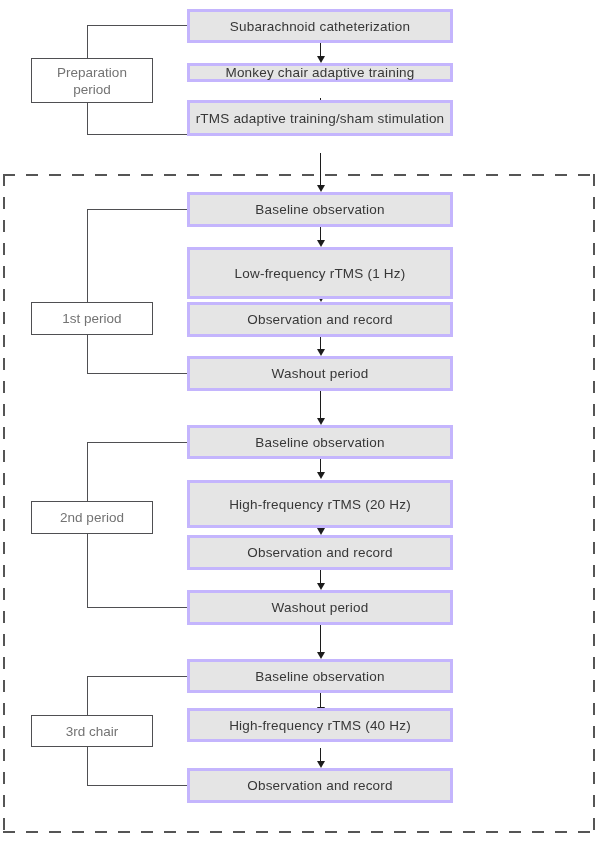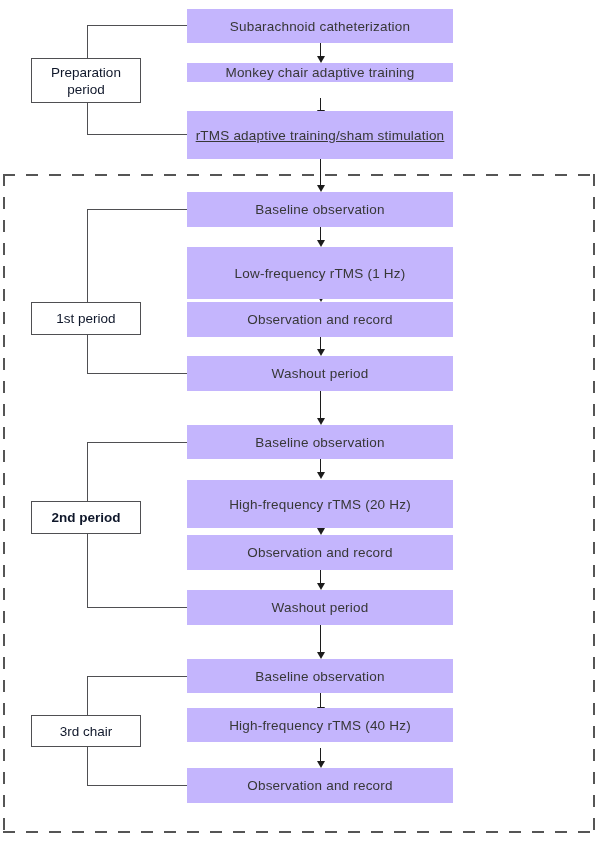--- a/index.html
+++ b/index.html
@@ -16,45 +16,45 @@
     width: 600px;
     height: 844px;
     background: #ffffff;
   }
   
   .box {
     position: absolute;
     left: 187px;
     width: 266px;
     box-sizing: border-box;
-    background: #c4b5fd;
+    background: #e5e5e5;
     border: 3px solid #c4b5fd;
     display: flex;
     align-items: center;
     justify-content: center;
     font-size: 13.5px;
     color: #373737;
     letter-spacing: 0.2px;
     z-index: 3;
   }
   
   .label-box {
     position: absolute;
     left: 31px;
-    width: 110px;
+    width: 122px;
     box-sizing: border-box;
     background: #ffffff;
     border: 1px solid #4f4f52;
     display: flex;
     align-items: center;
     justify-content: center;
     text-align: center;
     font-size: 13.5px;
     line-height: 17px;
-    color: #0f172a;
+    color: #737373;
     white-space: pre-line;
     z-index: 4;
   }
   
   .bracket {
     position: absolute;
     left: 87px;
     width: 100px;
     box-sizing: border-box;
     border-left: 1px solid #4f4f52;
@@ -119,35 +119,35 @@
   <div class="arrow" style="top:391px; height:27px;"></div>
   <div class="arrow" style="top:459px; height:13px;"></div>
   <div class="arrow" style="top:515px; height:13px;"></div>
   <div class="arrow" style="top:570px; height:13px;"></div>
   <div class="arrow" style="top:625px; height:27px;"></div>
   <div class="arrow" style="top:693px; height:14px;"></div>
   <div class="arrow" style="top:748px; height:13px;"></div>
 
   <div class="box" style="top:9px; height:34px;">Subarachnoid catheterization</div>
   <div class="box" style="top:63px; height:19px;">Monkey chair adaptive training</div>
-  <div class="box" style="top:111px; height:48px;text-decoration:underline;">rTMS adaptive training/sham stimulation</div>
+  <div class="box" style="top:100px; height:36px;">rTMS adaptive training/sham stimulation</div>
 
   <div class="box" style="top:192px; height:35px;">Baseline observation</div>
   <div class="box" style="top:247px; height:52px;">Low-frequency rTMS (1 Hz)</div>
   <div class="box" style="top:302px; height:35px;">Observation and record</div>
   <div class="box" style="top:356px; height:35px;">Washout period</div>
 
   <div class="box" style="top:425px; height:34px;">Baseline observation</div>
   <div class="box" style="top:480px; height:48px;">High-frequency rTMS (20 Hz)</div>
   <div class="box" style="top:535px; height:35px;">Observation and record</div>
   <div class="box" style="top:590px; height:35px;">Washout period</div>
 
   <div class="box" style="top:659px; height:34px;">Baseline observation</div>
   <div class="box" style="top:708px; height:34px;">High-frequency rTMS (40 Hz)</div>
   <div class="box" style="top:768px; height:35px;">Observation and record</div>
 
   <div class="label-box" style="top:58px; height:45px;">Preparation
 period</div>
   <div class="label-box" style="top:274px; height:33px;margin-top:28px;">1st period</div>
-  <div class="label-box" style="top:501px; height:33px;font-weight:bold;">2nd period</div>
+  <div class="label-box" style="top:501px; height:33px;">2nd period</div>
   <div class="label-box" style="top:715px; height:32px;">3rd chair</div>
 
 </div>
 
 </body></html>

